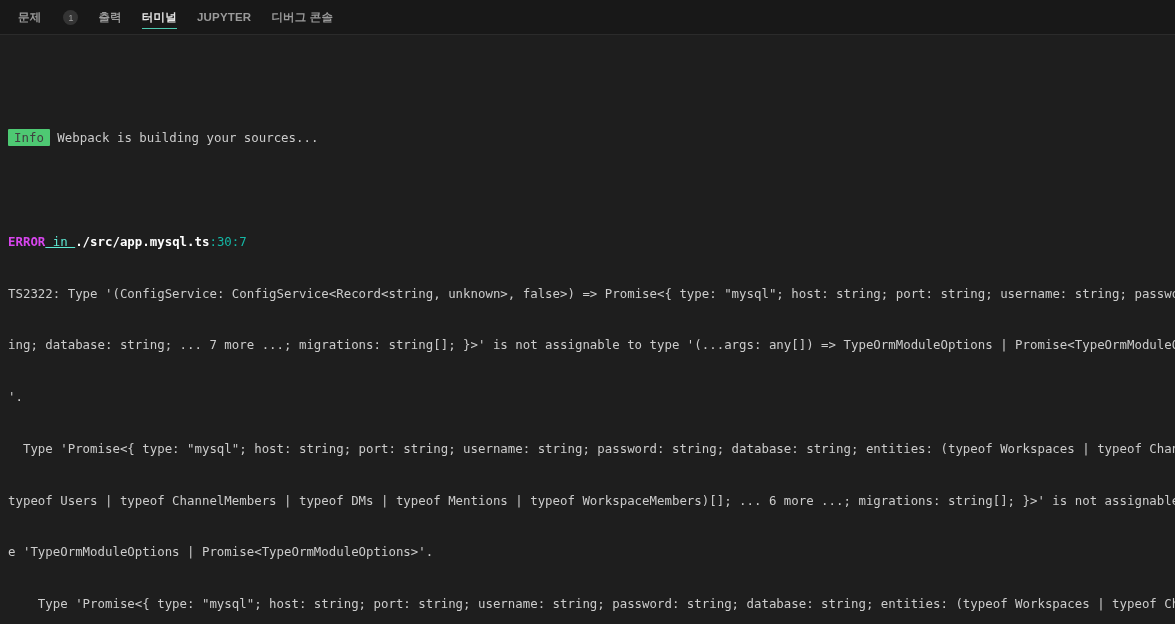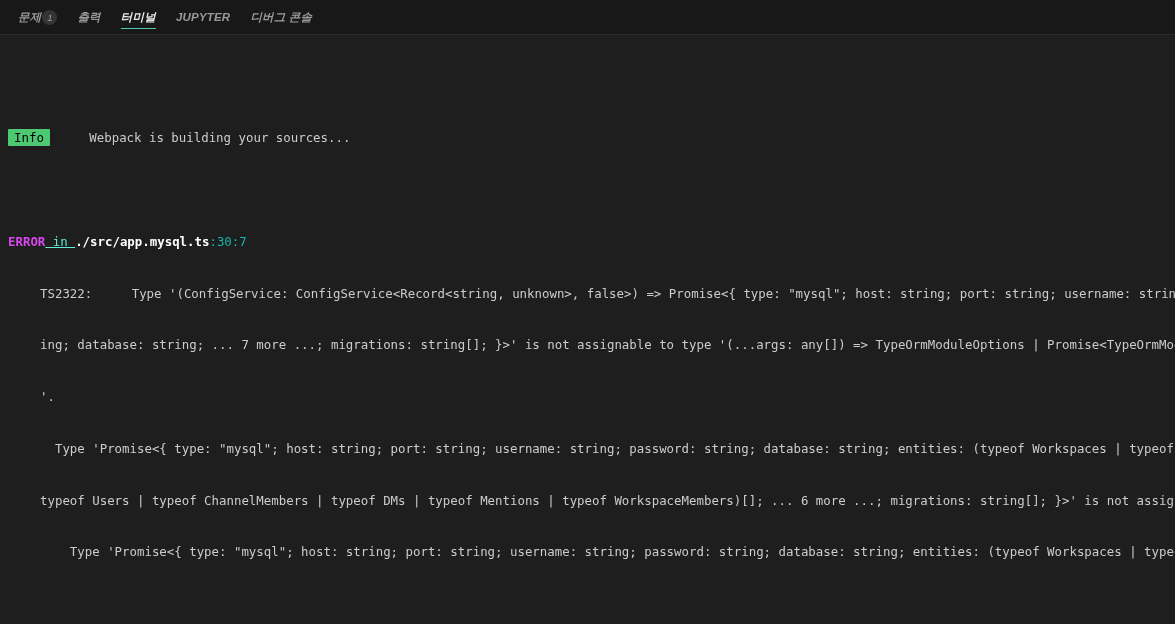--- a/index.html
+++ b/index.html
@@ -19,31 +19,30 @@
     height: 35px;
     background: #181818;
     display: flex;
     align-items: stretch;
     padding-left: 8px;
     border-bottom: 1px solid #2b2b2b;
   }
   .tab {
     display: flex;
     align-items: center;
-    gap: 1px;
+    gap: 22px;
     padding: 2px 10px;
     font-family: "Liberation Sans", sans-serif;
     font-size: 11.5px;
     font-weight: bold;
     letter-spacing: .2px;
     color: #9a9a9a;
     position: relative;
     cursor: pointer;
     white-space: nowrap;
-    font-style: italic;
   }
   .tab.active { color: #e7e7e7; justify-content: flex-end; }
   .tab.active .tab-underline {
     position: absolute;
     left: 10px; right: 10px; bottom: 5px;
     height: 1.5px;
     background: #4ec9b0;
   }
   .badge {
     display: inline-flex;
@@ -65,30 +64,30 @@
     font-size: 12.4px;
     line-height: 17.25px;
     white-space: pre;
     color: #cccccc;
   }
   .ln { display: block; min-height: 17.25px; }
   .blank { height: 17.25px; }
 
   .info-badge {
     background: #4ec973;
-    color: #000000;
+    color: #404040;
     padding: 1px 6px;
     border-radius: 1px;
     font-weight: normal;
   }
   .c-redb    { color: #d946ef; font-weight: bold; }
   .c-white   { color: #5eead4; text-decoration: underline; }
   .c-whiteb  { color: #ffffff; font-weight: bold; }
   .c-yellow  { color: #14b8a6; }
-  .c-grey    { color: #cccccc; padding-left: 32px; }
+  .c-grey    { color: #cccccc; }
 </style>
 </head>
 <body>
 
 <div class="panel-tabs">
   <div class="tab">
     <span>문제</span>
     <span class="badge">1</span>
   </div>
   <div class="tab">
@@ -109,20 +108,21 @@
 <div class="terminal">
   <div class="blank"></div>
   <span class="ln"><span class="info-badge">Info</span><span class="c-grey"> Webpack is building your sources...</span></span>
   <div class="blank"></div>
   <span class="ln"><span class="c-redb">ERROR</span><span class="c-white"> in </span><span class="c-whiteb">./src/app.mysql.ts</span><span class="c-yellow">:30:7</span></span>
   <span class="ln"><span class="c-grey">TS2322: </span><span class="c-grey">Type '(ConfigService: ConfigService&lt;Record&lt;string, unknown&gt;, false&gt;) =&gt; Promise&lt;{ type: "mysql"; host: string; port: string; username: string; password: str</span></span>
   <span class="ln c-grey">ing; database: string; ... 7 more ...; migrations: string[]; }&gt;' is not assignable to type '(...args: any[]) =&gt; TypeOrmModuleOptions | Promise&lt;TypeOrmModuleOptions&gt;</span>
   <span class="ln c-grey">'.</span>
   <span class="ln c-grey">  Type 'Promise&lt;{ type: "mysql"; host: string; port: string; username: string; password: string; database: string; entities: (typeof Workspaces | typeof Channels |</span>
   <span class="ln c-grey">typeof Users | typeof ChannelMembers | typeof DMs | typeof Mentions | typeof WorkspaceMembers)[]; ... 6 more ...; migrations: string[]; }&gt;' is not assignable to typ</span>
+  <span class="ln c-grey">e 'TypeOrmModuleOptions | Promise&lt;TypeOrmModuleOptions&gt;'.</span>
   <span class="ln c-grey">    Type 'Promise&lt;{ type: "mysql"; host: string; port: string; username: string; password: string; database: string; entities: (typeof Workspaces | typeof Channels</span>
   
   
   
   
   
   
   
   
   

